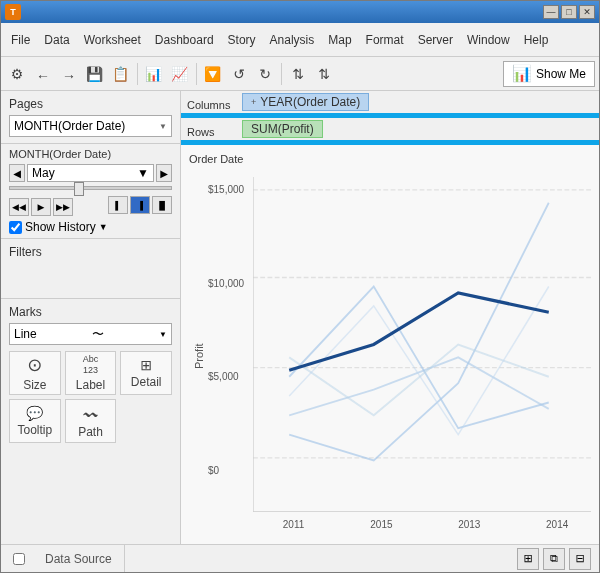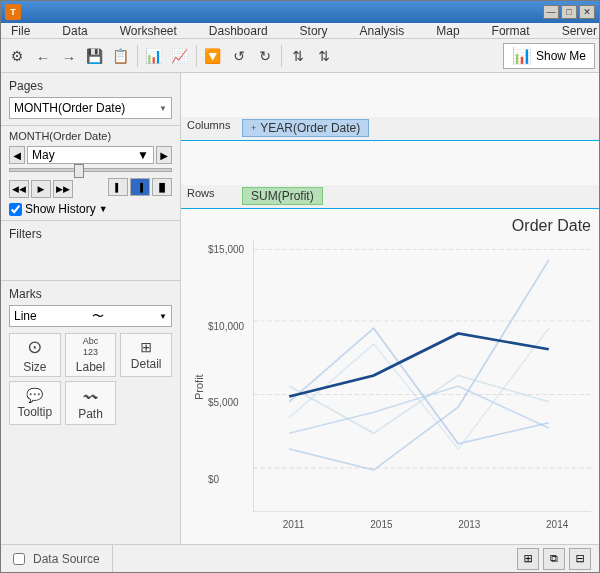--- a/index.html
+++ b/index.html
@@ -10,21 +10,21 @@
 
     
     .title-bar { background: linear-gradient(to bottom, #4a90d9, #2a6cb5); height: 22px; display: flex; align-items: center; justify-content: space-between; padding: 0 4px; flex-shrink: 0; }
     .title-bar-left { display: flex; align-items: center; gap: 6px; }
     .title-icon { width: 16px; height: 16px; background: #e8760a; border-radius: 2px; display: flex; align-items: center; justify-content: center; font-size: 9px; color: white; font-weight: bold; }
     .title-text { color: white; font-size: 12px; font-weight: bold; }
     .title-controls { display: flex; gap: 2px; }
     .title-btn { width: 16px; height: 14px; background: #d4d0c8; border: 1px solid #7a7a7a; display: flex; align-items: center; justify-content: center; font-size: 9px; cursor: pointer; color: #333; }
 
     
-    .menu-bar { background: #f0f0f0; height: 16px; display: flex; align-items: center; padding: 1px 4px; border-bottom: 1px solid #ccc; flex-shrink: 0; gap: 20px; }
+    .menu-bar { background: #f0f0f0; height: 34px; display: flex; align-items: center; padding: 1px 4px; border-bottom: 1px solid #ccc; flex-shrink: 0; gap: 2px; }
     .menu-item { padding: 2px 6px; cursor: pointer; color: #333; font-size: 12px; }
 
     
     .toolbar { background: #f0f0f0; height: 34px; display: flex; align-items: center; padding: 0 4px; border-bottom: 1px solid #ccc; flex-shrink: 0; gap: 2px; }
     .toolbar-btn { width: 24px; height: 24px; background: #f0f0f0; border: 1px solid transparent; display: flex; align-items: center; justify-content: center; cursor: pointer; font-size: 14px; color: #444; }
     .toolbar-sep { width: 1px; height: 22px; background: #ccc; margin: 0 2px; }
     .show-me-btn { background: white; border: 1px solid #aaa; padding: 3px 8px; cursor: pointer; display: flex; align-items: center; gap: 4px; margin-left: auto; height: 26px; }
     .show-me-icon { font-size: 16px; }
 
     
@@ -65,37 +65,37 @@
     .marks-section { padding: 6px 8px; flex: 1; }
     .marks-header { font-size: 12px; color: #333; margin-bottom: 4px; }
     .marks-type { width: 100%; height: 22px; background: white; border: 1px solid #aaa; display: flex; align-items: center; justify-content: space-between; padding: 0 4px; cursor: pointer; margin-bottom: 6px; }
     .marks-buttons { display: grid; grid-template-columns: 1fr 1fr 1fr; gap: 4px; margin-bottom: 8px; }
     .mark-btn { height: 44px; background: #f8f8f8; border: 1px solid #ccc; display: flex; flex-direction: column; align-items: center; justify-content: center; cursor: pointer; gap: 2px; font-size: 10px; color: #444; }
 
     
     .right-panel { flex: 1; display: flex; flex-direction: column; background: #f8f8f8; overflow: hidden; }
 
     
-    .shelf { display: flex; align-items: flex-start; padding: 2px 6px; border-bottom: 1px solid #0ea5e9; background: #f0f0f0; min-height: 24px; margin-top: 44px; }
+    .shelf { display: flex; align-items: flex-end; padding: 2px 6px; border-bottom: 5px solid #0ea5e9; background: #f0f0f0; min-height: 24px; }
     .shelf-label { color: #333; font-size: 11px; width: 55px; flex-shrink: 0; }
     .shelf-pill { background: #b8d4f0; border: 1px solid #7aaddd; padding: 1px 8px; font-size: 11px; color: #333; display: flex; align-items: center; gap: 4px; cursor: pointer; }
     .shelf-pill-green { background: #b8e0b8; border: 1px solid #7acc7a; }
     .shelf-icon { font-size: 9px; color: #555; }
 
     
     .chart-area { flex: 1; display: flex; flex-direction: column; padding: 8px; position: relative; }
-    .chart-title { text-align: right; font-size: 16px; color: #333; margin-bottom: 4px; }
+    .chart-title { text-align: left; font-size: 11px; color: #333; margin-bottom: 12px; }
     .chart-container { flex: 1; display: flex; position: relative; }
     .y-axis-label { writing-mode: vertical-rl; transform: rotate(180deg); font-size: 11px; color: #555; display: flex; align-items: center; justify-content: center; width: 20px; }
     .y-tick { position: absolute; left: -45px; font-size: 10px; color: #555; }
     .x-tick { position: absolute; bottom: -18px; font-size: 10px; color: #555; transform: translateX(-50%); text-align: center; }
 
     
     .bottom-bar { height: 28px; background: #f0f0f0; border-top: 1px solid #ccc; display: flex; align-items: center; padding: 0 0; flex-shrink: 0; }
-    .data-source-tab { padding: 4px 12px; font-size: 11px; color: #555; cursor: pointer; border-right: 1px solid #ccc; display: flex; align-items: center; gap: 8px; height: 100%; }
+    .data-source-tab { padding: 4px 12px; font-size: 11px; color: #555; cursor: pointer; border-right: 1px solid #ccc; display: flex; align-items: center; gap: 20px; height: 100%; }
     .sheet-tab { padding: 4px 12px; font-size: 11px; color: #333; cursor: pointer; border-right: 1px solid #ccc; background: white; height: 100%; display: flex; align-items: center; border-top: 2px solid #4a90d9; }
     .bottom-actions { display: flex; align-items: center; padding: 0 8px; gap: 4px; margin-left: auto; }
     .bottom-btn { width: 22px; height: 22px; background: #e8e8e8; border: 1px solid #aaa; display: flex; align-items: center; justify-content: center; cursor: pointer; font-size: 11px; }
 
     
     .chart-svg { position: absolute; top: 0; left: 0; width: 100%; height: 100%; }
   </style>
 </head>
 <body>
 

